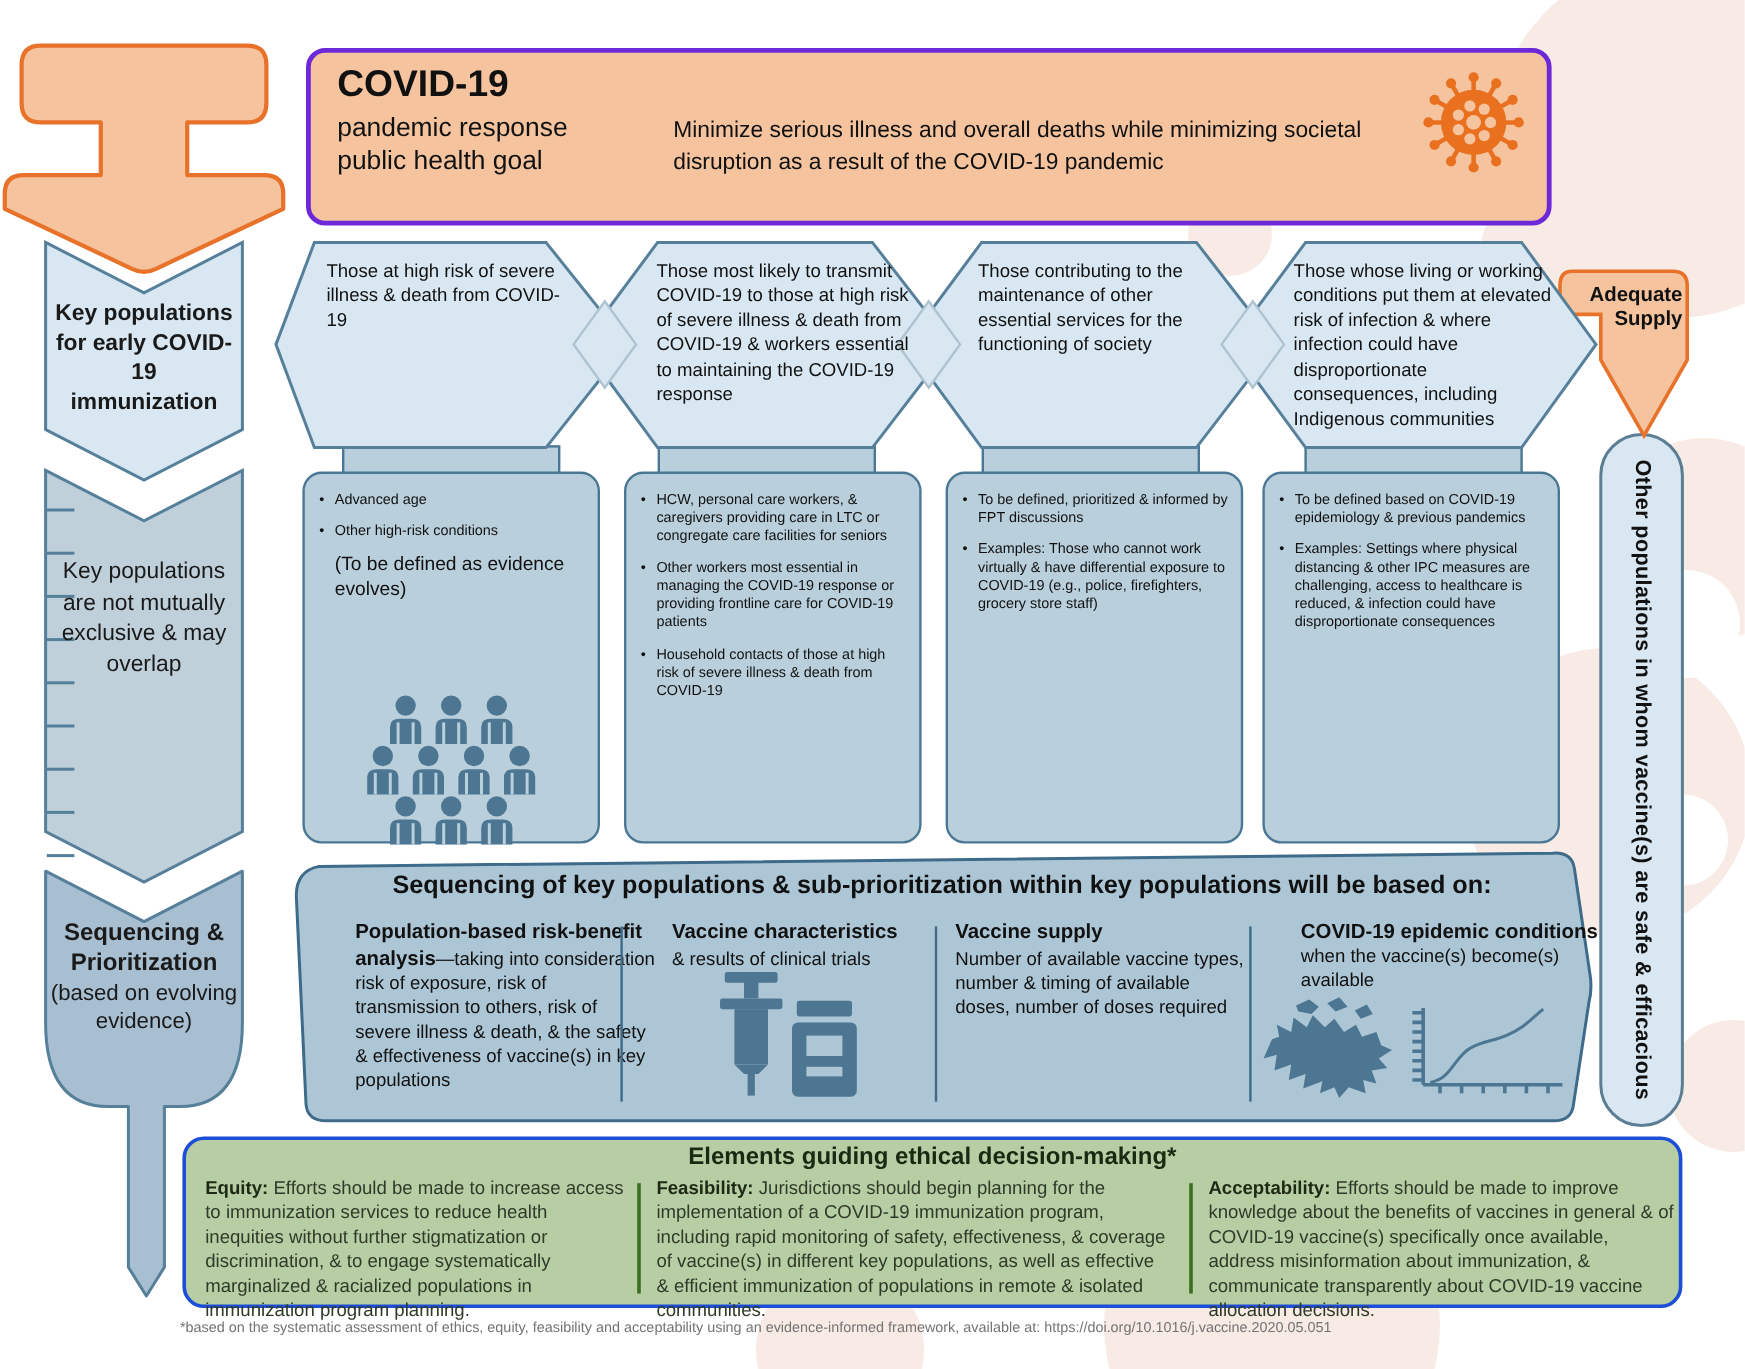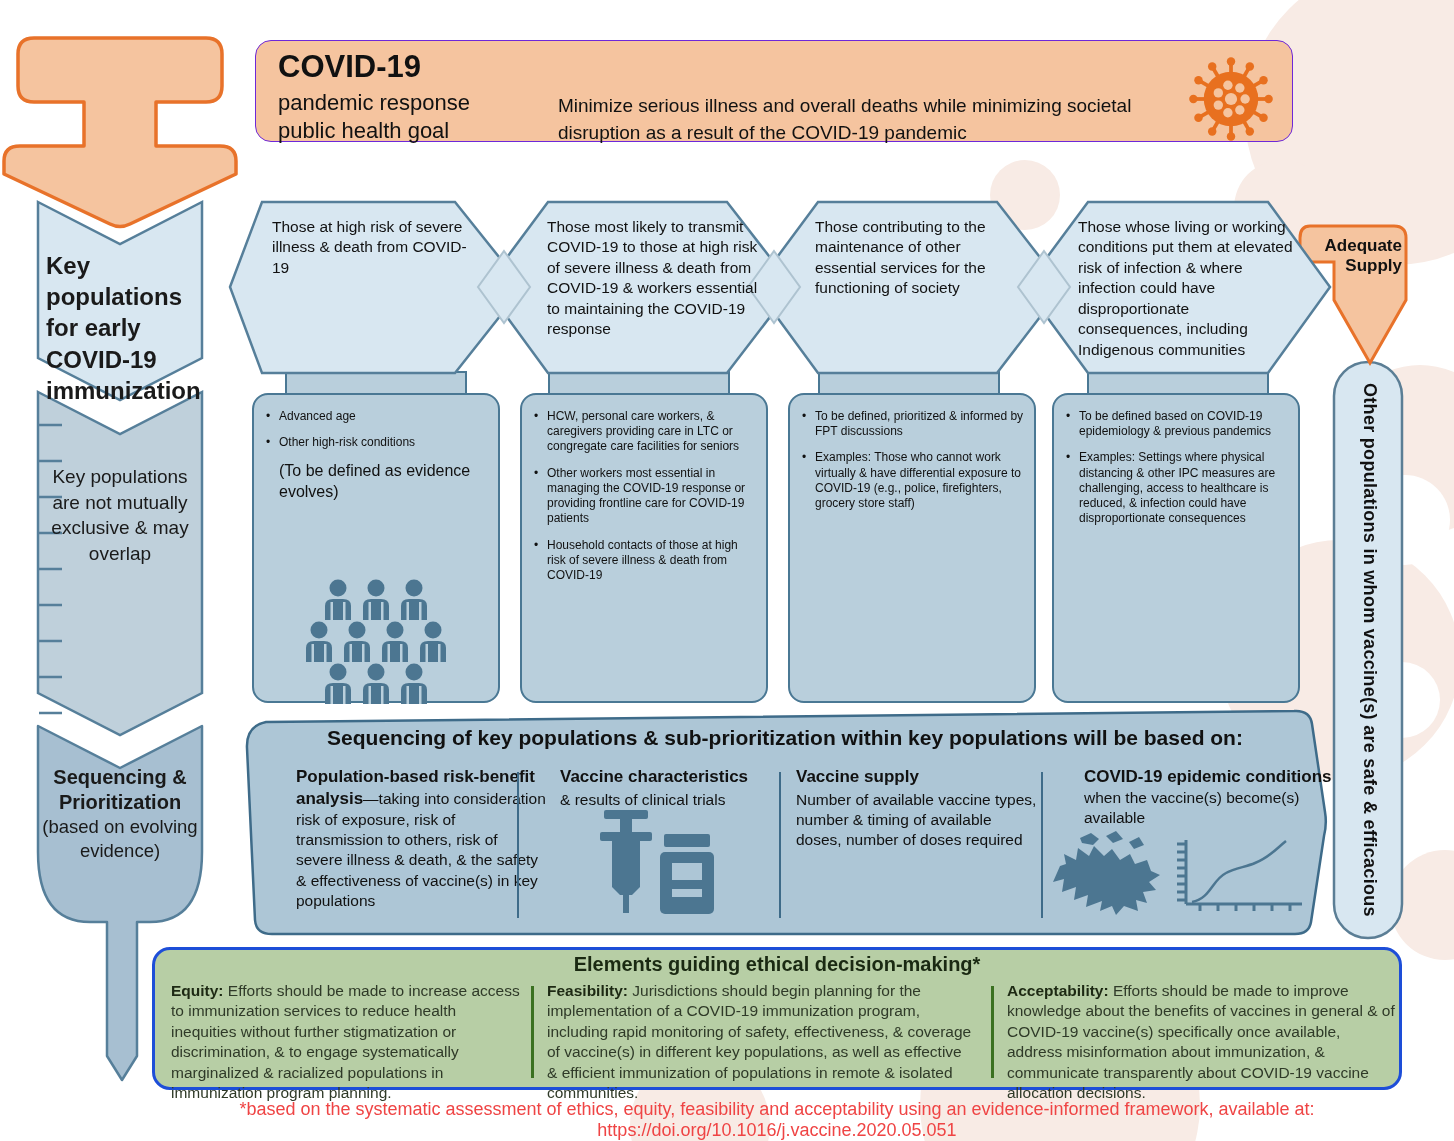--- a/index.html
+++ b/index.html
@@ -4,22 +4,22 @@
 <style>
   html,body{margin:0;padding:0;background:#fff;}
   #stage{position:relative;width:1454px;height:1141px;background:#fff;overflow:hidden;
          font-family:"Liberation Sans","DejaVu Sans",sans-serif;color:#151515;}
   .wm{position:absolute;border-radius:50%;z-index:0;}
   .pink{background:#f8ebe5;}
   .white{background:#ffffff;}
   #shapes{position:absolute;left:0;top:0;z-index:1;}
   .txt{position:absolute;z-index:2;}
   
-  .banner{position:absolute;left:255px;top:40px;width:1038px;height:102px;background:#F5C49F;
-          border:1px solid #6d28d9;border-radius:16px;z-index:2;box-sizing:border-box;}
+  .banner{position:absolute;left:255px;top:40px;width:1038px;height:148px;background:#F5C49F;
+          border:4px solid #6d28d9;border-radius:16px;z-index:2;box-sizing:border-box;}
   .b-title{position:absolute;left:22px;top:8px;font-size:31px;font-weight:bold;color:#111;}
   .b-sub{position:absolute;left:22px;top:48px;font-size:22px;line-height:1.25;color:#111;}
   .b-goal{position:absolute;left:302px;top:52px;width:580px;font-size:19px;line-height:1.4;color:#111;}
   .virus{position:absolute;right:14px;top:8px;}
   
   .hex-txt{font-size:15.5px;line-height:1.32;color:#111;}
   
   .dbox{position:absolute;top:393px;height:310px;width:248px;background:#B9CFDC;
         border:2.5px solid #4A7894;border-radius:16px;z-index:2;box-sizing:border-box;
         padding:14px 10px 0 12px;}
@@ -35,29 +35,29 @@
   .vdiv{position:absolute;width:2px;background:#3E6B89;z-index:2;top:772px;height:146px;}
   
   .gbox{position:absolute;left:152px;top:947px;width:1250px;height:143px;background:#B7CEA5;
         border:3px solid #1d4ed8;border-radius:18px;z-index:2;box-sizing:border-box;}
   .g-header{position:absolute;left:0;right:0;top:3px;text-align:center;font-weight:bold;
             font-size:20px;color:#1a2912;}
   .g-col{position:absolute;top:31px;font-size:15.5px;line-height:1.32;color:#2f3a28;}
   .g-col b{color:#1d2913;}
   .g-div{position:absolute;width:2.5px;background:#3A7120;top:36px;height:92px;}
   
-  .foot{left:150px;top:1099px;width:1254px;text-align:center;font-size:18px;color:#ef4444;}
+  .foot{left:150px;top:1099px;width:1254px;text-align:left;font-size:12px;color:#737373;}
   
   .vbar-txt{left:1334px;top:362px;width:70px;height:576px;display:flex;align-items:center;justify-content:center;}
   .vbar-txt span{writing-mode:vertical-rl;font-weight:bold;font-size:18px;color:#111;letter-spacing:.3px;}
   
   .arrow-txt{left:1316px;top:236px;width:86px;text-align:right;font-weight:bold;font-size:17px;
              line-height:1.2;color:#111;}
   
-  .s1{left:46px;top:250px;width:148px;font-weight:bold;font-size:24px;line-height:1.3;color:#1a1a1a;}
+  .s1{left:46px;top:250px;width:148px;text-align:center;font-weight:bold;font-size:19px;line-height:1.3;color:#1a1a1a;}
   .s2{left:46px;top:464px;width:148px;text-align:center;font-size:19px;line-height:1.35;color:#1a1a1a;}
   .s3{left:42px;top:765px;width:156px;text-align:center;font-size:18.5px;line-height:1.3;color:#1a1a1a;}
   .s3 b{display:block;font-size:20px;line-height:1.25;}
   .icon-abs{position:absolute;z-index:2;}
 </style>
 </head>
 <body>
 
 <div id="stage">
 

